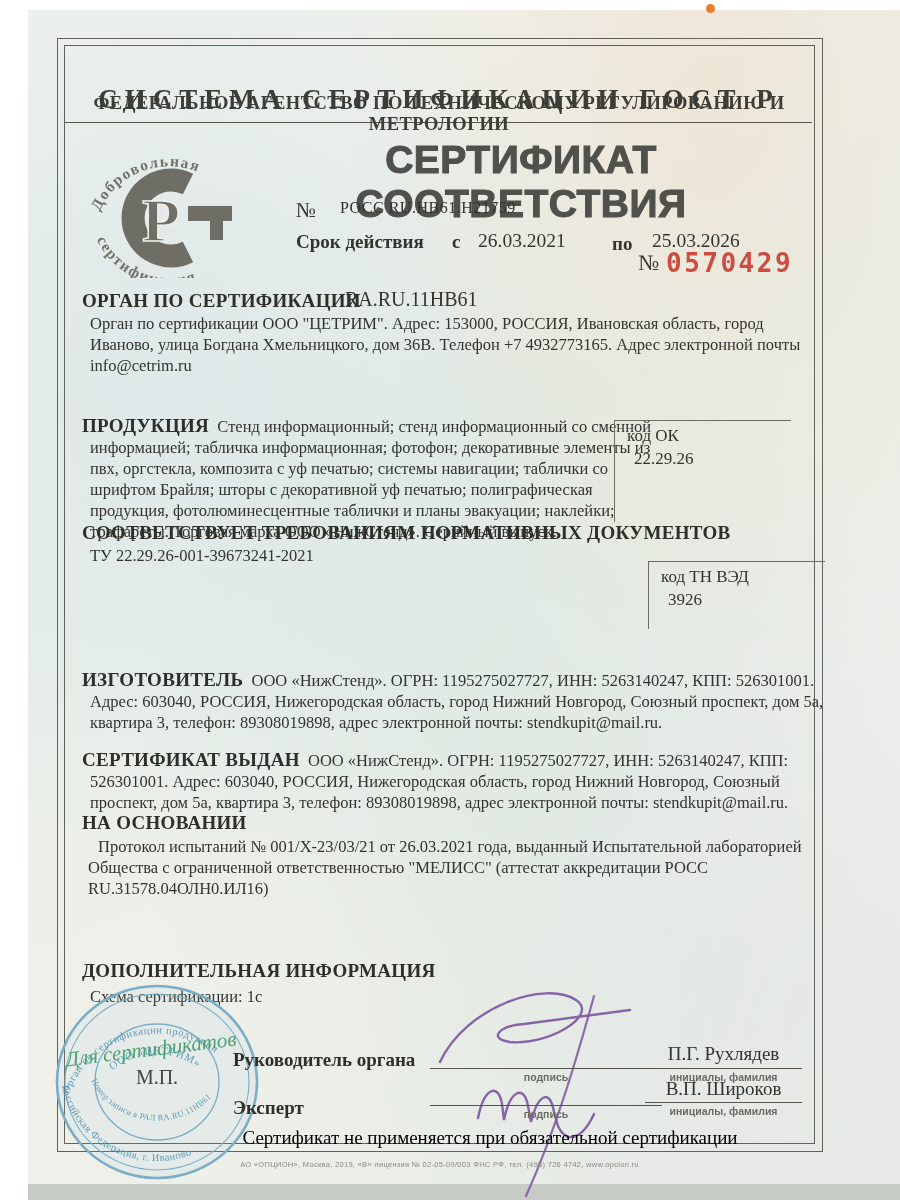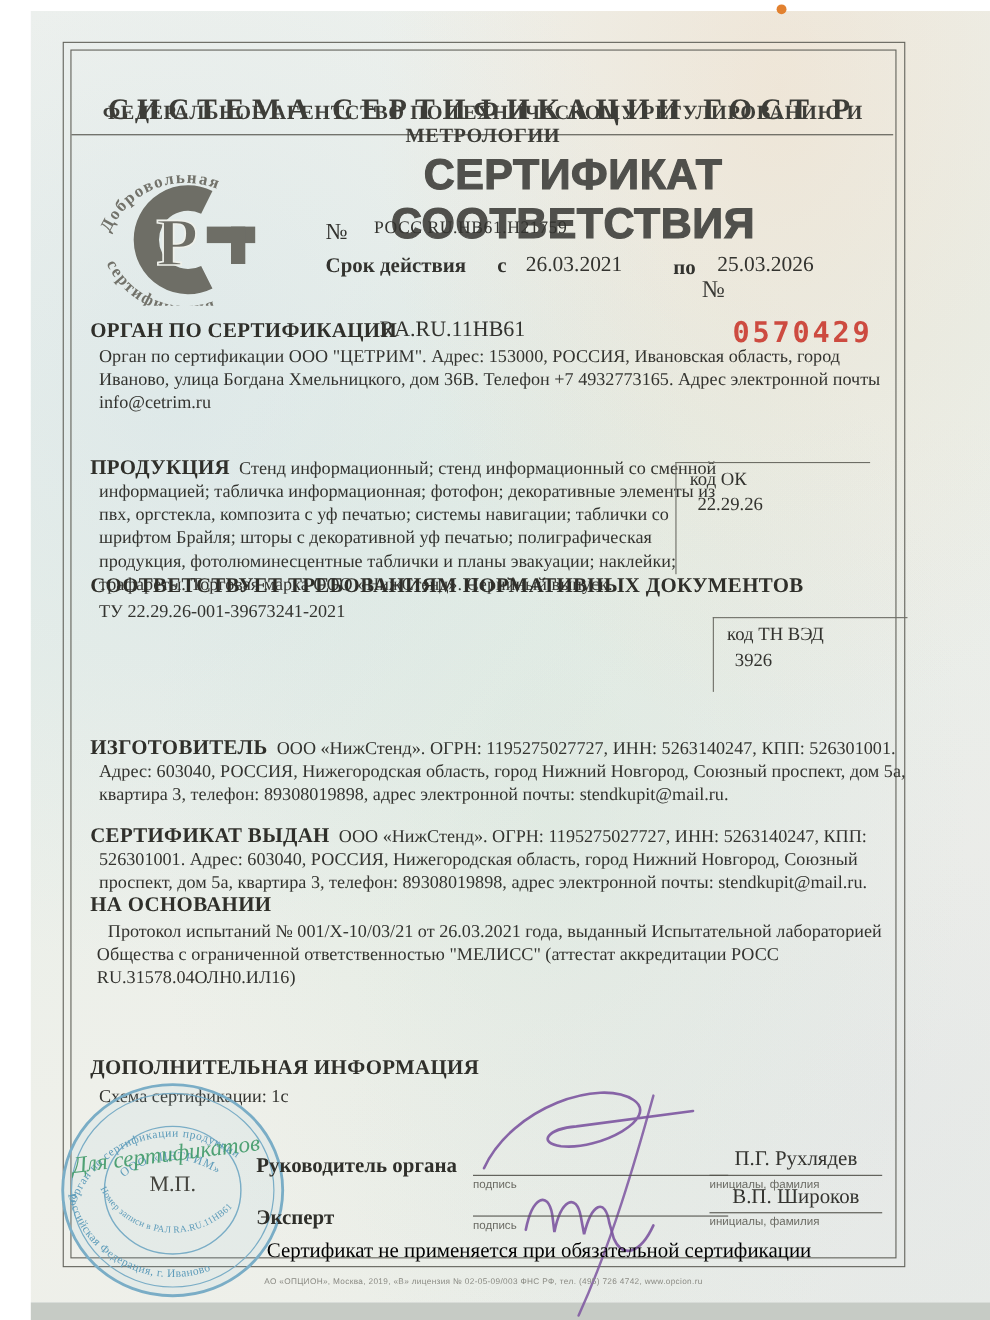--- a/index.html
+++ b/index.html
@@ -35,21 +35,21 @@
 
   .certno-label{left:296px;top:198px;font-size:21px;}
   .certno-value{left:340px;top:199px;font-size:16px;letter-spacing:0.5px;}
   .validity-label{left:296px;top:231px;font-size:19px;font-weight:bold;}
   .from-label{left:452px;top:231px;font-size:19px;font-weight:bold;}
   .from-date{left:478px;top:230px;font-size:19.5px;}
   .to-label{left:612px;top:233px;font-size:19px;font-weight:bold;}
   .to-date{left:652px;top:230px;font-size:19.5px;}
   .formno-label{left:638px;top:250px;font-size:22px;color:#3a3a36;}
   .formno-value{left:666px;top:248px;font-family:"DejaVu Sans Mono", monospace;
-    font-size:26px;font-weight:bold;letter-spacing:2.5px;color:#cd4b40;margin-top:40px;}
+    font-size:26px;font-weight:bold;letter-spacing:2.5px;color:#cd4b40;}
 
   .sec-h{font-size:19px;font-weight:bold;color:#2f2f2a;letter-spacing:0.3px;}
   .body-t{font-size:16.5px;line-height:21px;color:#33332f;}
 
   .organ-h{left:82px;top:290px;}
   .organ-code{left:345px;top:288px;font-size:20px;}
   .organ-text{left:90px;top:313px;width:730px;}
 
   .prod-para{left:82px;top:398px;width:578px;padding-left:8px;text-indent:-8px;}
   .inline-h{font-size:19px;font-weight:bold;color:#2f2f2a;letter-spacing:0.3px;}
@@ -73,21 +73,21 @@
   .add-text{left:90px;top:986px;width:500px;}
 
   .sig-role{font-size:19px;font-weight:bold;color:#2f2f2a;}
   .role-head{left:233px;top:1049px;}
   .role-expert{left:233px;top:1097px;}
   .sig-line{border-bottom:1.3px solid #55554e;height:1px;}
   .line-sign1{left:430px;top:1067px;width:232px;}
   .line-name1{left:645px;top:1067px;width:157px;}
   .line-sign2{left:430px;top:1104px;width:232px;}
   .line-name2{left:645px;top:1101px;width:157px;}
-  .cap{font-family:"Liberation Sans", sans-serif;font-size:10.5px;color:#6b6b64;}
+  .cap{font-family:"Liberation Sans", sans-serif;font-size:10.5px;color:#6b6b64;text-align:center;font-weight:bold;}
   .cap-sign1{left:430px;top:1071px;width:232px;}
   .cap-name1{left:645px;top:1071px;width:157px;}
   .cap-sign2{left:430px;top:1108px;width:232px;}
   .cap-name2{left:645px;top:1105px;width:157px;}
   .sig-name{font-size:19px;color:#33332f;text-align:center;}
   .name-head{left:645px;top:1043px;width:157px;}
   .name-expert{left:645px;top:1078px;width:157px;}
 
   .bottom-note{left:160px;top:1127px;width:660px;text-align:center;font-size:19px;color:#000000;}
   .footer-line{left:57px;top:1160px;width:765px;text-align:center;
@@ -161,21 +161,21 @@
 <div class="abs codebox box-tnved">
   <div class="lbl">код ТН ВЭД</div>
   <div class="val">3926</div>
 </div>
 
 <p class="abs body-t manu-para"><span class="inline-h">ИЗГОТОВИТЕЛЬ</span>&nbsp;&nbsp;<span>ООО «НижСтенд». ОГРН: 1195275027727, ИНН: 5263140247, КПП: 526301001. Адрес: 603040, РОССИЯ, Нижегородская область, город Нижний Новгород, Союзный проспект, дом 5а, квартира 3, телефон: 89308019898, адрес электронной почты: stendkupit@mail.ru.</span></p>
 
 <p class="abs body-t issued-para"><span class="inline-h">СЕРТИФИКАТ ВЫДАН</span>&nbsp;&nbsp;<span>ООО «НижСтенд». ОГРН: 1195275027727, ИНН: 5263140247, КПП: 526301001. Адрес: 603040, РОССИЯ, Нижегородская область, город Нижний Новгород, Союзный проспект, дом 5а, квартира 3, телефон: 89308019898, адрес электронной почты: stendkupit@mail.ru.</span></p>
 
 <div class="abs sec-h basis-h">НА ОСНОВАНИИ</div>
-<div class="abs body-t basis-text">Протокол испытаний № 001/Х-10/03/21 от 26.03.2021 года, выданный Испытательной лабораторией Общества с ограниченной ответственностью "МЕЛИСС" (аттестат аккредитации РОСС RU.31578.04ОЛН0.ИЛ16)</div>
+<div class="abs body-t basis-text">Протокол испытаний № 001/Х-23/03/21 от 26.03.2021 года, выданный Испытательной лабораторией Общества с ограниченной ответственностью "МЕЛИСС" (аттестат аккредитации РОСС RU.31578.04ОЛН0.ИЛ16)</div>
 
 <div class="abs sec-h add-h">ДОПОЛНИТЕЛЬНАЯ ИНФОРМАЦИЯ</div>
 <div class="abs body-t add-text">Схема сертификации: 1с</div>
 
 <svg class="abs" style="left:36px;top:976px;" width="250" height="216" viewBox="0 0 250 216">
   <defs>
     <path id="stTopOut" d="M 30 128 A 93 89 0 0 1 212 128"></path>
     <path id="stTopIn" d="M 56 126 A 67 63 0 0 1 186 126"></path>
     <path id="stBotOut" d="M 24 92 A 97 93 0 0 0 218 92"></path>
     <path id="stBotIn" d="M 52 96 A 72 68 0 0 0 190 96"></path>

